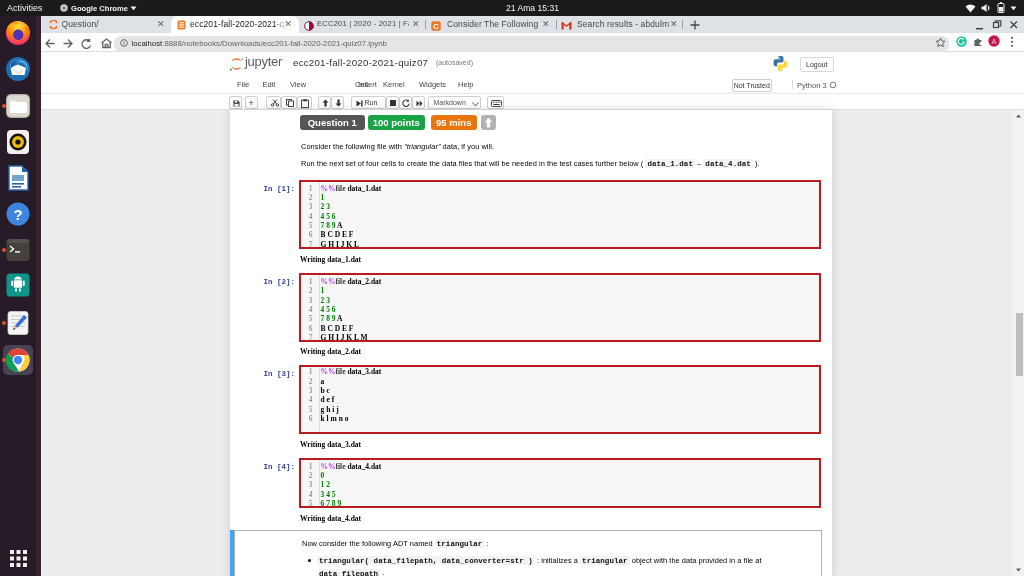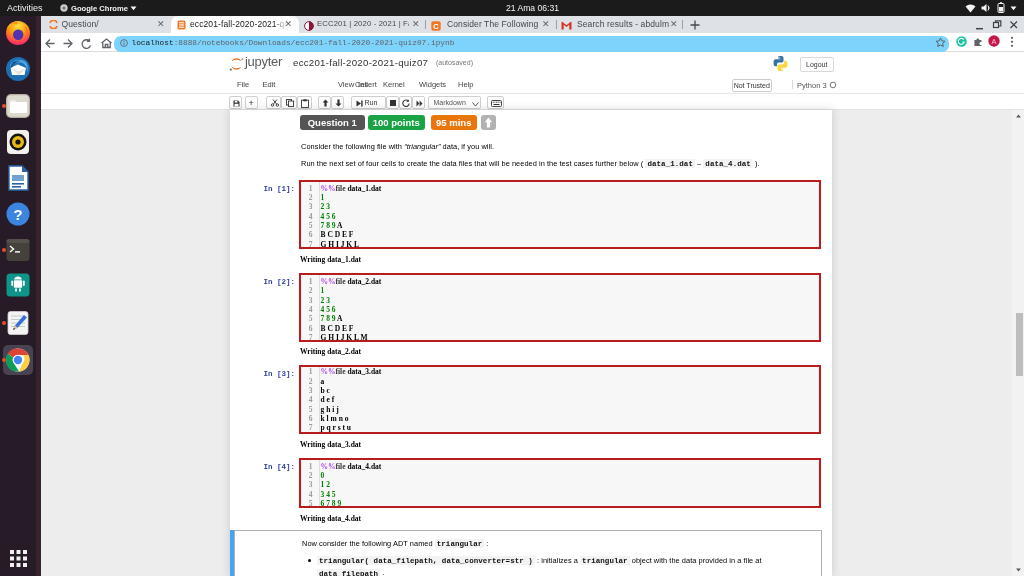--- a/index.html
+++ b/index.html
@@ -14,21 +14,21 @@
   .dkic { position:absolute; left:5px; width:26px; height:26px; }
   .reddot { position:absolute; left:1.5px; width:4px; height:4px; border-radius:50%; background:#e5502c; }
   
   #wallstrip { left:36px; top:16px; width:5px; height:560px; background:#37232e; }
   #tabbar { left:41px; top:16px; width:983px; height:17px; background:#dee1e6; }
   .tabtxt { position:absolute; top:3px; font-size:8.5px; color:#44484d; letter-spacing:0.1px; white-space:nowrap; overflow:hidden; }
   .tabx { position:absolute; top:2.5px; font-size:9px; color:#5f6368; }
   .tabdiv { position:absolute; top:4px; width:1px; height:9px; background:#9aa0a6; }
   #activetab { position:absolute; left:129.5px; top:-0.5px; width:128px; height:17.5px; background:#fff; border-radius:7px 7px 0 0; }
   #addrrow { left:41px; top:33px; width:983px; height:19px; background:#fff; border-bottom:1px solid #dadce0; }
-  #omnibox { position:absolute; left:73px; top:3px; width:835px; height:16px; background:#7dd3fc; border-radius:7px;font-family:Liberation Mono, monospace; }
+  #omnibox { position:absolute; left:73px; top:3px; width:835px; height:16px; background:#e5e5e5; border-radius:7px; }
   
   #page { left:41px; top:52px; width:983px; height:524px; background:#ededed; }
   #jheader { position:absolute; left:0; top:0; width:983px; height:58px; background:#fff; border-bottom:1px solid #e2e2e2; }
   .menuitem { position:absolute; top:28px; font-size:7.5px; color:#444; }
   .tbtn { position:absolute; top:43.5px; height:13.5px; background:#fff; border:1px solid #cfcfcf; border-radius:2px; }
   
   #container { position:absolute; left:189px; top:58px; width:602px; height:466px; background:#fff; box-shadow:0 0 8px 1px rgba(80,80,80,0.18); }
   .badge { position:absolute; top:4.5px; height:15.5px; border-radius:3px; color:#fff; font-weight:bold; font-size:9.5px; text-align:center; line-height:15.5px; }
   .prompt { position:absolute; font-family:"Liberation Mono", monospace; font-size:7.5px; color:#303f9f; white-space:pre; }
   .codebox::before { content:""; position:absolute; left:18px; top:0; bottom:0; width:1px; background:#dedede; }
@@ -52,21 +52,21 @@
 <div id="topbar" class="abs">
   <span class="abs" style="left:7px; top:2.5px;">Activities</span>
   <svg class="abs" style="left:60px; top:4px;" width="8" height="8" viewBox="0 0 10 10">
     <circle cx="5" cy="5" r="4.6" fill="#c9ccd0"></circle>
       <circle cx="5" cy="5" r="1.9" fill="#6d7277"></circle>
   </svg>
   <span class="abs" style="left:71px; top:3.5px; font-size:7.6px; font-weight:bold;">Google Chrome</span>
   <svg class="abs" style="left:129.5px; top:6px;" width="7" height="5" viewBox="0 0 7 5">
       <path d="M0.5 0.5 L3.5 4.2 L6.5 0.5 Z" fill="#f4f4f4"></path>
     </svg>
-  <span class="abs" style="left:506px; top:3px; font-size:8.6px;">21 Ama 06:31</span>
+  <span class="abs" style="left:506px; top:3px; font-size:8.6px;">21 Ama 15:31</span>
   <svg class="abs" style="left:965px; top:3.5px;" width="11" height="9" viewBox="0 0 11 9">
     <path d="M0.5 2.5 A7 7 0 0 1 10.5 2.5 L5.5 8.5 Z" fill="#f4f4f4"></path>
   </svg>
   <svg class="abs" style="left:981px; top:3px;" width="11" height="10" viewBox="0 0 11 10">
     <path d="M0.5 3.5 L2.5 3.5 L5.5 1 L5.5 9 L2.5 6.5 L0.5 6.5 Z" fill="#f4f4f4"></path>
     <path d="M7 2.5 A4 4 0 0 1 7 7.5 M7.5 4 A1.8 1.8 0 0 1 7.5 6" stroke="#f4f4f4" fill="none" stroke-width="1"></path>
   </svg>
   <svg class="abs" style="left:997px; top:2px;" width="8" height="11" viewBox="0 0 8 11">
     <rect x="1" y="1.5" width="6" height="9" rx="1" fill="none" stroke="#f4f4f4" stroke-width="1"></rect>
     <rect x="2" y="5" width="4" height="4.5" fill="#f4f4f4"></rect>
@@ -308,21 +308,21 @@
     <span class="abs" style="left:395px; top:6.5px; font-size:7px; color:#777;">(autosaved)</span>
 
     <svg class="abs" style="left:731px; top:3px;" width="17" height="17" viewBox="0 0 17 17">
       <path d="M8.3 1 C5.8 1 6 2.1 6 2.1 L6 3.7 H8.6 V4.2 H3.9 C3.9 4.2 1.5 3.9 1.5 7.7 C1.5 11.5 3.6 11.3 3.6 11.3 H5 V9.6 C5 9.6 4.9 7.5 7 7.5 H9.6 C9.6 7.5 11.5 7.6 11.5 5.7 V2.7 C11.5 2.7 11.7 1 8.3 1 Z M6.9 2 A0.7 0.7 0 1 1 6.9 3.4 A0.7 0.7 0 0 1 6.9 2 Z" fill="#3672a4"></path>
       <path d="M8.7 16 C11.2 16 11 14.9 11 14.9 L11 13.3 H8.4 V12.8 H13.1 C13.1 12.8 15.5 13.1 15.5 9.3 C15.5 5.5 13.4 5.7 13.4 5.7 H12 V7.4 C12 7.4 12.1 9.5 10 9.5 H7.4 C7.4 9.5 5.5 9.4 5.5 11.3 V14.3 C5.5 14.3 5.3 16 8.7 16 Z M10.1 15 A0.7 0.7 0 1 1 10.1 13.6 A0.7 0.7 0 0 1 10.1 15 Z" fill="#fed73a"></path>
     </svg>
     <div class="abs" style="left:759px; top:4.5px; width:33.5px; height:15.5px; border:1px solid #d8d8d8; border-radius:2px; font-size:7px; color:#333; text-align:center; line-height:14px;">Logout</div>
 
     <span class="menuitem" style="left:196px;">File</span>
     <span class="menuitem" style="left:221.5px;">Edit</span>
-    <span class="menuitem" style="left:249px;margin-left:48px;">View</span>
+    <span class="menuitem" style="left:249px;">View</span>
     <span class="menuitem" style="left:293px;padding-left:24px;">Insert</span>
     <span class="menuitem" style="left:314px;">Cell</span>
     <span class="menuitem" style="left:342px;">Kernel</span>
     <span class="menuitem" style="left:378px;">Widgets</span>
     <span class="menuitem" style="left:417px;">Help</span>
     <div class="abs" style="left:691px; top:26.5px; width:39.5px; height:13.5px; border:1px solid #ccc; border-radius:2px; font-size:7px; color:#333; text-align:center; line-height:12.5px;">Not Trusted</div>
     <span class="abs" style="left:750.5px; top:27px; color:#ccc; font-size:9px;">|</span>
     <span class="abs" style="left:756px; top:28.5px; font-size:7.5px; color:#555;">Python 3</span>
     <svg class="abs" style="left:787.5px; top:28.5px;" width="8" height="8" viewBox="0 0 8 8">
       <circle cx="4" cy="4" r="2.8" fill="none" stroke="#555" stroke-width="0.8"></circle>
@@ -446,21 +446,20 @@
     <div class="outp" style="top:237.3px;">Writing data_2.dat</div>
 
     <div class="prompt" style="left:33.5px; top:260.3px;">In [3]:</div>
     <div class="codebox" style="top:255.3px; height:69px; padding-top:0;">
       <div class="cline"><span class="gut">1</span><span class="codetxt"><span class="mg">%%</span><span class="kw">file</span> data_3.dat</span></div>
       <div class="cline"><span class="gut">2</span><span class="codetxt">a</span></div>
       <div class="cline"><span class="gut">3</span><span class="codetxt">b c</span></div>
       <div class="cline"><span class="gut">4</span><span class="codetxt">d e f</span></div>
       <div class="cline"><span class="gut">5</span><span class="codetxt">g h i j</span></div>
       <div class="cline"><span class="gut">6</span><span class="codetxt">k l m n o</span></div>
-      <div class="cline"><span class="gut">7</span><span class="codetxt">p q r s t u</span></div>
     </div>
     <div class="outp" style="top:329.8px;">Writing data_3.dat</div>
 
     <div class="prompt" style="left:33.5px; top:352.6px;">In [4]:</div>
     <div class="codebox" style="top:347.6px; height:50.3px; padding-top:2.2px;">
       <div class="cline"><span class="gut">1</span><span class="codetxt"><span class="mg">%%</span><span class="kw">file</span> data_4.dat</span></div>
       <div class="cline"><span class="gut">2</span><span class="codetxt"><span class="num">0</span></span></div>
       <div class="cline"><span class="gut">3</span><span class="codetxt"><span class="num">1 2</span></span></div>
       <div class="cline"><span class="gut">4</span><span class="codetxt"><span class="num">3 4 5</span></span></div>
       <div class="cline"><span class="gut">5</span><span class="codetxt"><span class="num">6 7 8 9</span></span></div>

